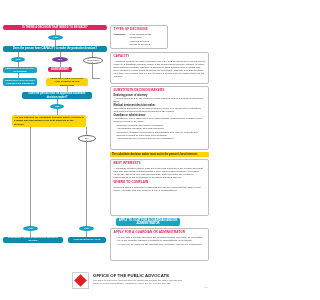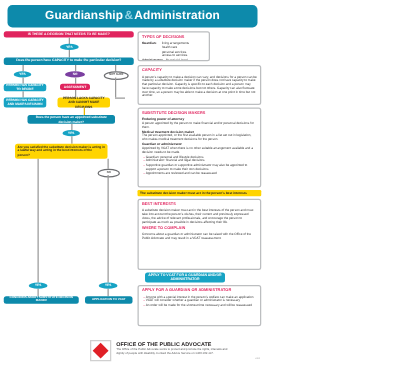--- a/index.html
+++ b/index.html
@@ -90,25 +90,20 @@
   .org{position:absolute;left:93px;top:273px;width:95px;}
   .org-name{font-size:4.3px;font-weight:bold;color:#231f20;letter-spacing:.05px;}
   .org-text{font-size:2.3px;color:#58595b;margin-top:.8px;line-height:1.25;}
   .corner{position:absolute;right:4px;top:286px;font-size:2px;color:#9a9a9a;}
 </style>
 </head>
 <body>
 
 <div class="page">
 
-  <div class="header">
-    <div class="header-title">
-      <span>Guardianship</span><span class="amp">&amp;</span><span>Administration</span>
-    </div>
-  </div>
 
   <div class="bar pink" style="left:3px;top:25px;width:104px;height:5px;font-size:2.7px;">IS THERE A DECISION THAT NEEDS TO BE MADE?</div>
 
   <div class="vline" style="left:55px;top:30px;height:6px;"></div>
   <div class="oval yes" style="left:48px;top:35px;width:15px;height:5px;">YES</div>
   <div class="vline" style="left:55px;top:40px;height:6px;"></div>
 
   <div class="bar teal" style="left:3px;top:46px;width:104px;height:6px;font-size:2.7px;">Does the person have CAPACITY to make the particular decision?</div>
 
   <div class="vline" style="left:18px;top:52px;height:5px;"></div>

